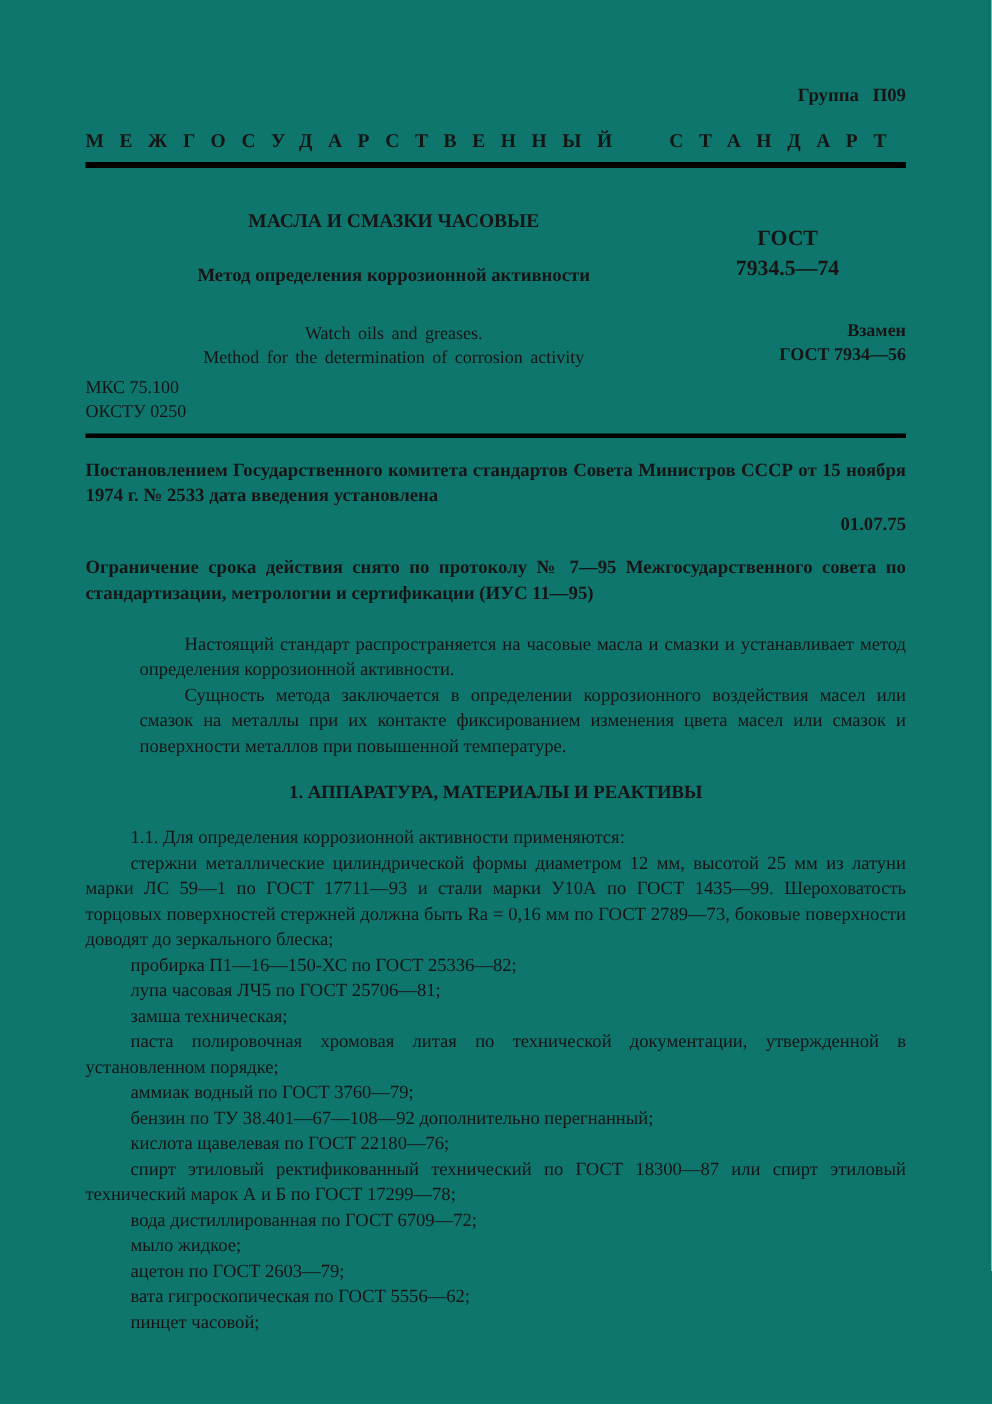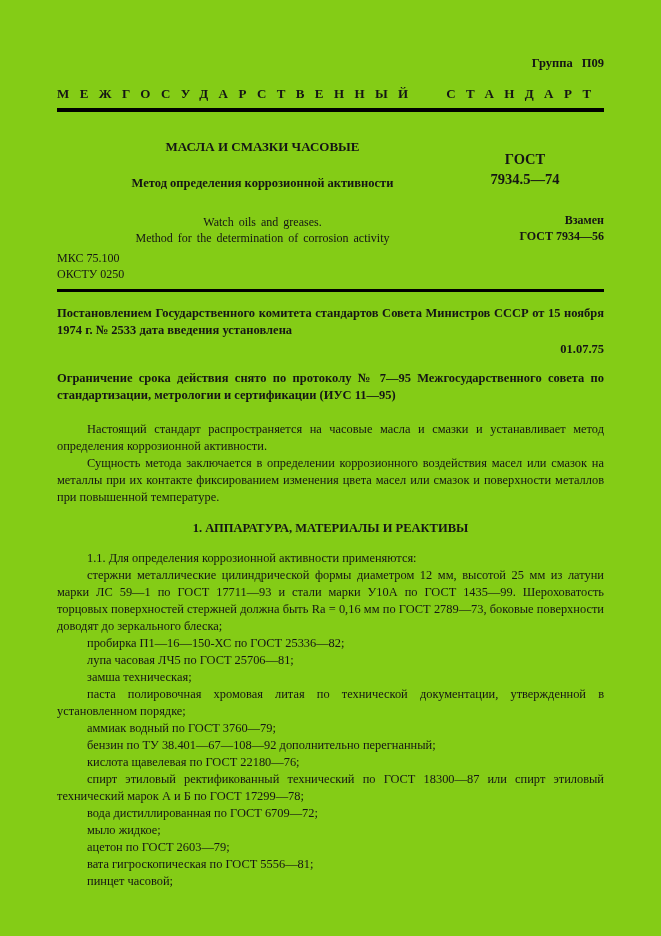--- a/index.html
+++ b/index.html
@@ -4,21 +4,21 @@
 <style>
   * { margin: 0; padding: 0; box-sizing: border-box; }
   html, body { background: #e8e8e8; }
   body {
     width: 661px; height: 936px;
     font-family: "Liberation Serif", "DejaVu Serif", serif;
     color: #151515;
   }
   .page {
     width: 661px; height: 936px;
-    background: #84cc16;
+    background: #0f766e;
     padding: 56px 57px 0 57px;
     overflow: hidden;
   }
   .group-label {
     text-align: right;
     font-weight: bold;
     font-size: 12.5px;
     word-spacing: 6px;
   }
   .standard-name {
@@ -46,21 +46,21 @@
   .decree-para {
     font-weight: bold; font-size: 12.5px; line-height: 17px;
     text-align: justify; margin-top: 13px;
   }
   .intro-date {
     text-align: right; font-weight: bold; font-size: 12.5px;
     margin-top: 3px;
   }
   .limitation { margin-top: 13px; }
 
-  .body-copy { margin-top: 17px; }
+  .body-copy { margin-top: 17px; margin-left: 36px; }
   .body-para {
     font-size: 12.4px; line-height: 17px;
     text-align: justify; text-indent: 30px;
   }
   .section-heading {
     text-align: center; font-weight: bold; font-size: 12.5px;
     margin-top: 15px; margin-bottom: 14px;
   }
 </style>
 </head>
@@ -120,17 +120,17 @@
     <p class="body-para">лупа часовая ЛЧ5 по ГОСТ 25706—81;</p>
     <p class="body-para">замша техническая;</p>
     <p class="body-para">паста полировочная хромовая литая по технической документации, утвержденной в установленном порядке;</p>
     <p class="body-para">аммиак водный по ГОСТ 3760—79;</p>
     <p class="body-para">бензин по ТУ 38.401—67—108—92 дополнительно перегнанный;</p>
     <p class="body-para">кислота щавелевая по ГОСТ 22180—76;</p>
     <p class="body-para">спирт этиловый ректификованный технический по ГОСТ 18300—87 или спирт этиловый технический марок А и Б по ГОСТ 17299—78;</p>
     <p class="body-para">вода дистиллированная по ГОСТ 6709—72;</p>
     <p class="body-para">мыло жидкое;</p>
     <p class="body-para">ацетон по ГОСТ 2603—79;</p>
-    <p class="body-para">вата гигроскопическая по ГОСТ 5556—81;</p>
+    <p class="body-para">вата гигроскопическая по ГОСТ 5556—62;</p>
     <p class="body-para">пинцет часовой;</p>
   </div>
 
 </div>
 
 </body></html>

